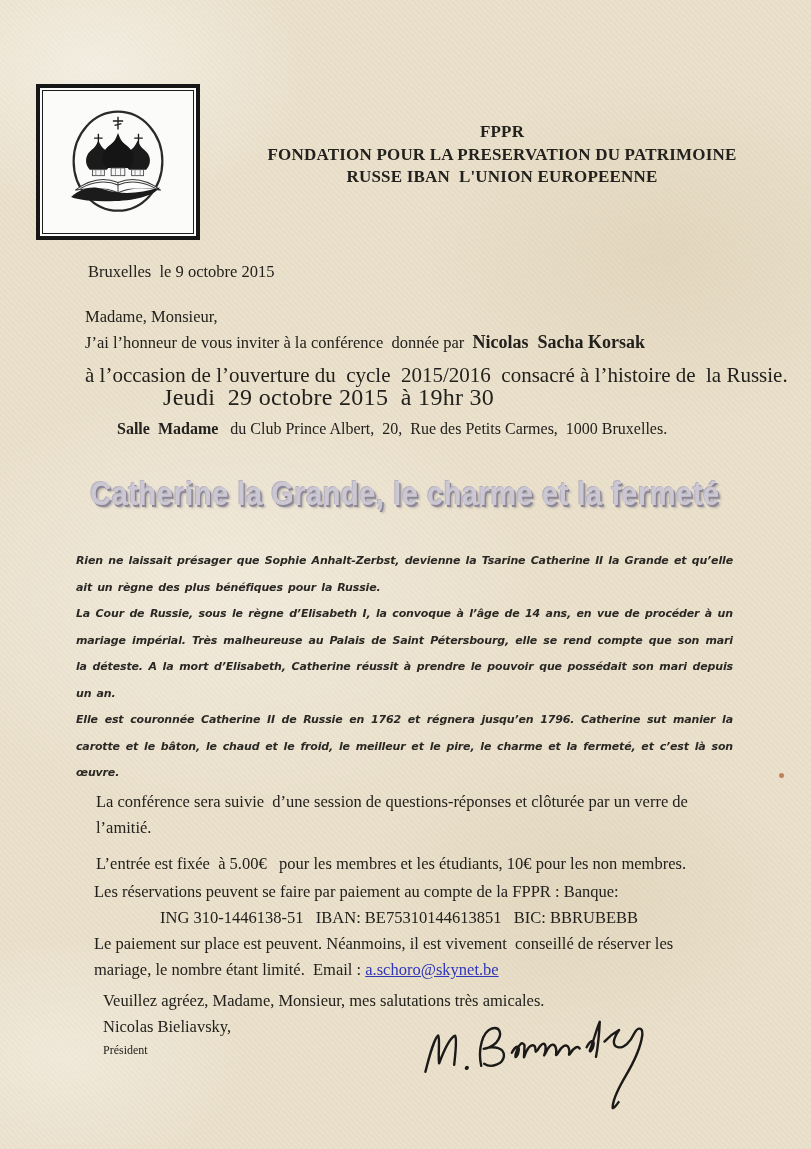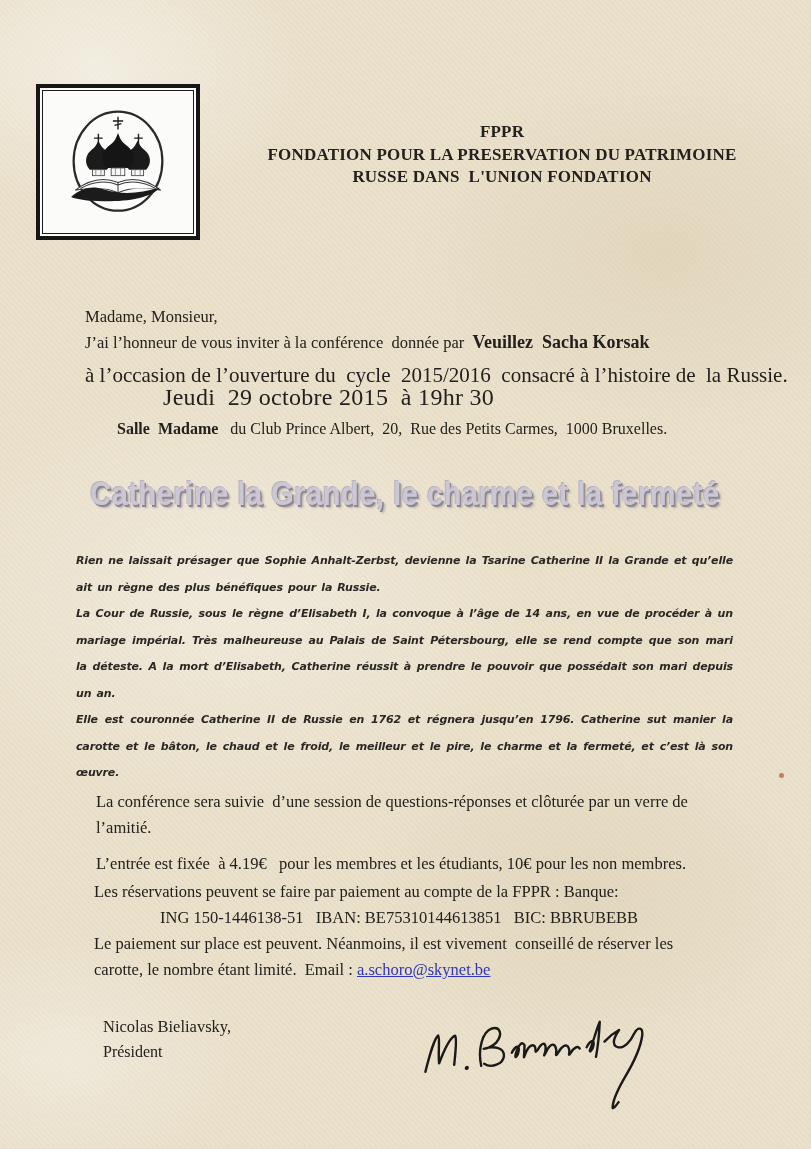--- a/index.html
+++ b/index.html
@@ -82,21 +82,21 @@
   .body-italic p{margin:0;}
 
   .closing{left:96px;top:789px;}
   .pricing{left:96px;top:851px;}
   .reservation{left:94px;top:879px;}
   .bank{left:160px;top:905px;}
   .payment{left:94px;top:931px;}
   .payment .email-link{color:#2e35b8;text-decoration:underline;cursor:pointer;}
   .valediction{left:103px;top:991px;font-size:16.5px;}
   .signer-name{left:103px;top:1017px;font-size:16.5px;}
-  .signer-title{left:103px;top:1043px;font-size:16px;}
+  .signer-title{left:103px;top:1043px;font-size:12px;}
 
   .signature{left:415px;top:1002px;width:240px;height:112px;transform:rotate(-2deg);}
   .signature svg{width:100%;height:100%;}
   .signature path{fill:none;stroke:#1b1a18;stroke-width:2.4;stroke-linecap:round;stroke-linejoin:round;}
 
   .speck{left:779px;top:773px;width:5px;height:5px;border-radius:50%;background:#b2603a;opacity:.75;}
 </style>
 </head>
 <body>
 
@@ -134,53 +134,55 @@
         <path d="M75,99 L75,111" stroke="#3a3a3a" stroke-width="1.2"></path>
 
         <path d="M20,116 C34,104 46,103 58,107 C80,114 100,112 124,105 C116,115 94,121 66,121 C45,121 30,120 20,116 Z" fill="#1b1b1b"></path>
       </svg>
     </div>
   </div>
 
   <div class="abs org-header">
     <div class="line">FPPR</div>
     <div class="line">FONDATION POUR LA PRESERVATION DU PATRIMOINE</div>
-    <div class="line">RUSSE DANS  L'UNION FONDATION</div>
-  </div>
-
+    <div class="line">RUSSE IBAN  L'UNION EUROPEENNE</div>
+  </div>
+
+  <div class="abs line dateline">Bruxelles  le 9 octobre 2015</div>
 
   <div class="abs line salutation">Madame, Monsieur,</div>
-  <div class="abs line intro-1"><span>J’ai l’honneur de vous inviter à la conférence  donnée par  </span><span class="speaker">Veuillez  Sacha Korsak</span></div>
+  <div class="abs line intro-1"><span>J’ai l’honneur de vous inviter à la conférence  donnée par  </span><span class="speaker">Nicolas  Sacha Korsak</span></div>
   <div class="abs line intro-2">à l’occasion de l’ouverture du  cycle  2015/2016  consacré à l’histoire de  la Russie.</div>
 
   <div class="abs line event-line">Jeudi  29 octobre 2015  à 19hr 30</div>
   <div class="abs line venue-line"><span class="venue-bold">Salle  Madame</span><span>   du Club Prince Albert,  20,  Rue des Petits Carmes,  1000 Bruxelles.</span></div>
 
   <div class="abs headline">Catherine la Grande, le charme et la fermeté</div>
 
   <div class="abs body-italic">
     <p>Rien ne laissait présager que Sophie Anhalt-Zerbst, devienne la Tsarine Catherine II la Grande et  qu’elle ait un  règne des plus bénéfiques pour la Russie.</p>
     <p>La Cour de Russie, sous le règne d’Elisabeth I, la convoque à l’âge de 14 ans, en vue de procéder à un mariage impérial. Très malheureuse au Palais de Saint Pétersbourg, elle se rend compte que son mari la déteste. A la mort d’Elisabeth, Catherine réussit à prendre le pouvoir que possédait son mari depuis un an.</p>
     <p>Elle est couronnée Catherine II de Russie en 1762 et régnera jusqu’en 1796. Catherine sut manier la carotte et le bâton, le chaud et le froid, le meilleur et le pire, le charme et la fermeté, et c’est là son œuvre.</p>
   </div>
 
   <div class="abs serif closing">
     <div class="line">La conférence sera suivie  d’une session de questions-réponses et clôturée par un verre de</div>
     <div class="line">l’amitié.</div>
   </div>
 
-  <div class="abs serif line pricing">L’entrée est fixée  à 4.19€   pour les membres et les étudiants, 10€ pour les non membres.</div>
+  <div class="abs serif line pricing">L’entrée est fixée  à 5.00€   pour les membres et les étudiants, 10€ pour les non membres.</div>
   <div class="abs serif line reservation">Les réservations peuvent se faire par paiement au compte de la FPPR : Banque:</div>
-  <div class="abs serif line bank">ING 150-1446138-51   IBAN: BE75310144613851   BIC: BBRUBEBB</div>
+  <div class="abs serif line bank">ING 310-1446138-51   IBAN: BE75310144613851   BIC: BBRUBEBB</div>
 
   <div class="abs serif payment">
     <div class="line">Le paiement sur place est peuvent. Néanmoins, il est vivement  conseillé de réserver les</div>
-    <div class="line"><span>carotte, le nombre étant limité.  Email : </span><span class="email-link">a.schoro@skynet.be</span></div>
-  </div>
-
+    <div class="line"><span>mariage, le nombre étant limité.  Email : </span><span class="email-link">a.schoro@skynet.be</span></div>
+  </div>
+
+  <div class="abs line valediction">Veuillez agréez, Madame, Monsieur, mes salutations très amicales.</div>
   <div class="abs line signer-name">Nicolas Bieliavsky,</div>
   <div class="abs line signer-title">Président</div>
 
   <div class="abs signature" aria-label="N. Bieliavsky">
     <svg viewBox="0 0 240 112">
 
       <path d="M10,66 C15,48 21,32 24,30 C26,32 23,50 24,58 C29,46 36,32 41,31 C43,35 40,52 39,60"></path>
       <path d="M51,63 C52,62 53,63 52,64 C51,65 50,64 51,63"></path>
 
       <path d="M66,62 C63,46 68,28 78,25 C86,23 89,31 82,39 C78,43 72,45 69,45 C80,42 90,45 89,53 C88,61 76,65 69,60"></path>

